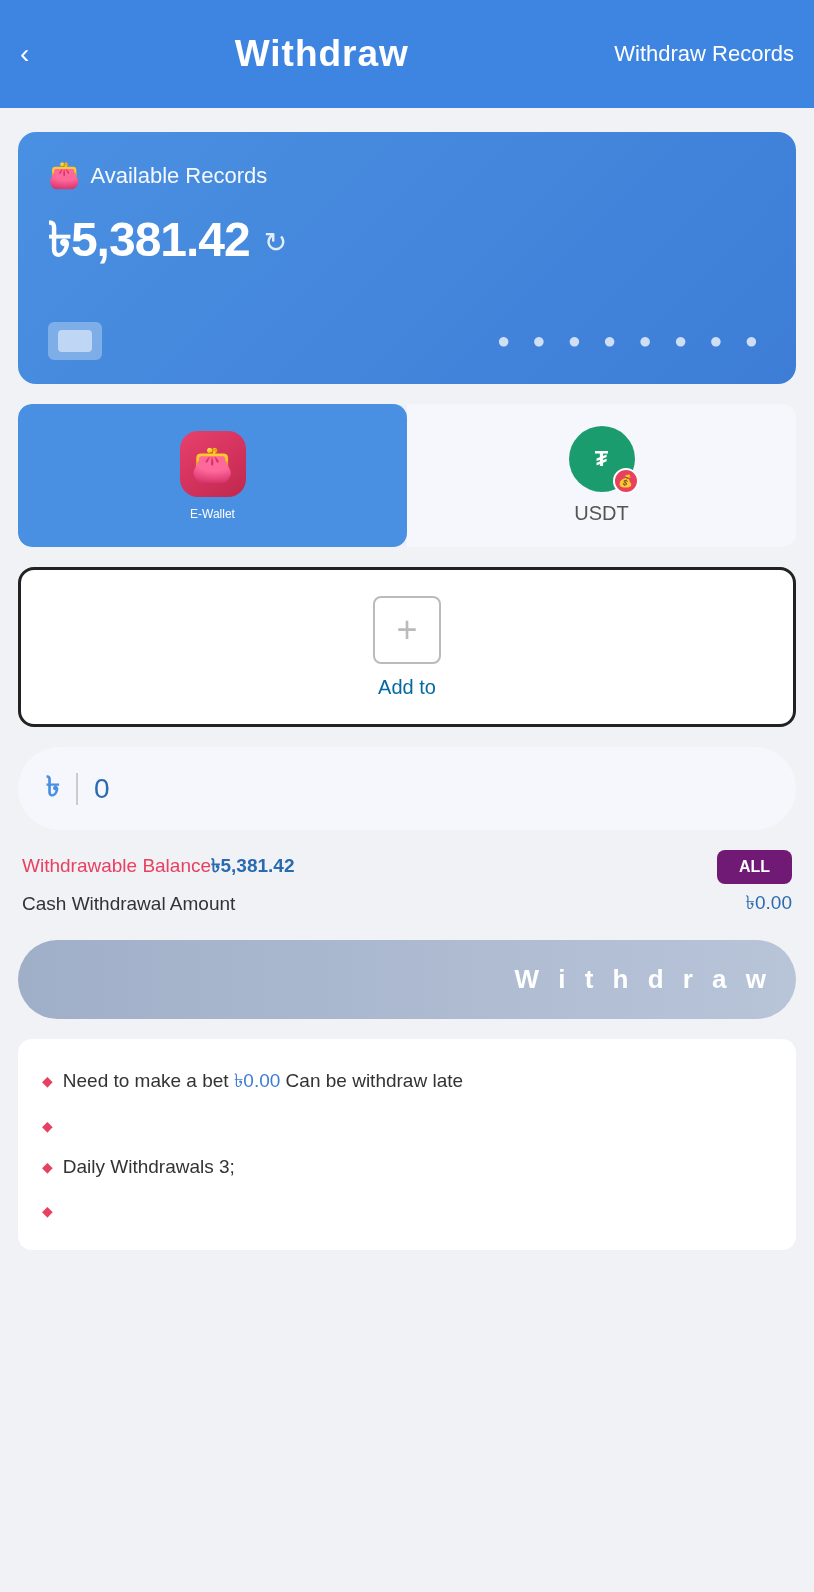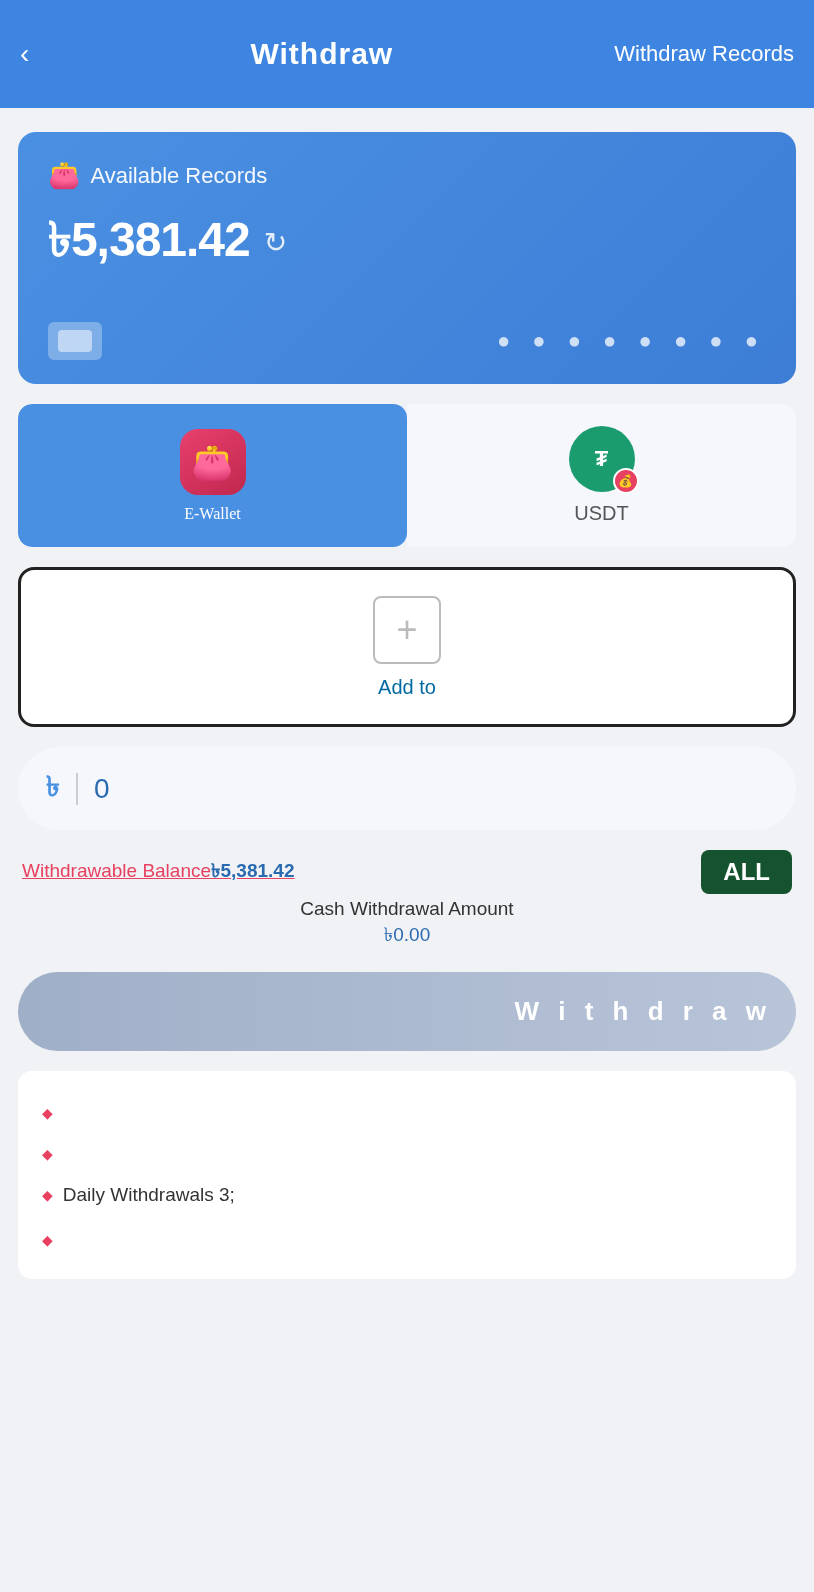--- a/index.html
+++ b/index.html
@@ -22,21 +22,21 @@
       height: 108px;
     }
     .header-back {
       color: white;
       font-size: 28px;
       font-weight: 300;
       cursor: pointer;
     }
     .header-title {
       color: white;
-      font-size: 30px;
+      font-size: 37px;
       font-weight: 600;
       letter-spacing: 1px;
     }
     .header-records {
       color: white;
       font-size: 22px;
       font-weight: 500;
       cursor: pointer;
     }
 
@@ -171,24 +171,23 @@
       height: 26px;
       background: #e84060;
       border-radius: 50%;
       display: flex;
       align-items: center;
       justify-content: center;
       font-size: 14px;
       border: 2px solid white;
     }
     .tab-label {
-      font-size: 16px;
-      font-weight: 500;
-      color: white;
-      font-family: Liberation Serif, serif;
+      font-size: 12px;
+      font-weight: 500;
+      color: white;
     }
     .tab-label-dark {
       font-size: 20px;
       font-weight: 400;
       color: #555;
     }
 
     
     .add-to-box {
       border: 3px solid #222;
@@ -247,45 +246,43 @@
     
     .balance-info {
       display: flex;
       align-items: center;
       justify-content: space-between;
       padding: 0 4px;
     }
     .withdrawable-text {
       font-size: 19px;
       color: #e84060;
-      text-decoration: underline;
     }
     .withdrawable-amount {
       color: #2a6ab0;
       font-weight: 600;
     }
     .all-button {
-      background: #14532d;
+      background: #701a75;
       color: white;
       border: none;
       border-radius: 8px;
       padding: 8px 22px;
-      font-size: 24px;
+      font-size: 16px;
       font-weight: 600;
       cursor: pointer;
     }
 
     
     .cash-row {
       display: flex;
       justify-content: space-between;
       align-items: center;
       padding: 0 4px;
       margin-top: 4px;
-      flex-direction: column;
     }
     .cash-label {
       font-size: 19px;
       color: #333;
     }
     .cash-amount {
       font-size: 19px;
       color: #2a6ab0;
       font-weight: 500;
     }
@@ -399,20 +396,23 @@
       <span class="cash-label">Cash Withdrawal Amount</span>
       <span class="cash-amount">৳0.00</span>
     </div>
   </div>
 
   <button class="withdraw-button">W i t h d r a w</button>
 
   <div class="info-box">
     <div class="info-item">
       <span class="info-diamond">◆</span>
+      <span>
+        Need to make a bet <span class="info-highlight">৳0.00</span> Can be withdraw late
+      </span>
     </div>
     <div class="info-item">
       <span class="info-diamond">◆</span>
     </div>
     <div class="info-item">
       <span class="info-diamond">◆</span>
       <span>
         Daily Withdrawals 3;
       </span>
     </div>

